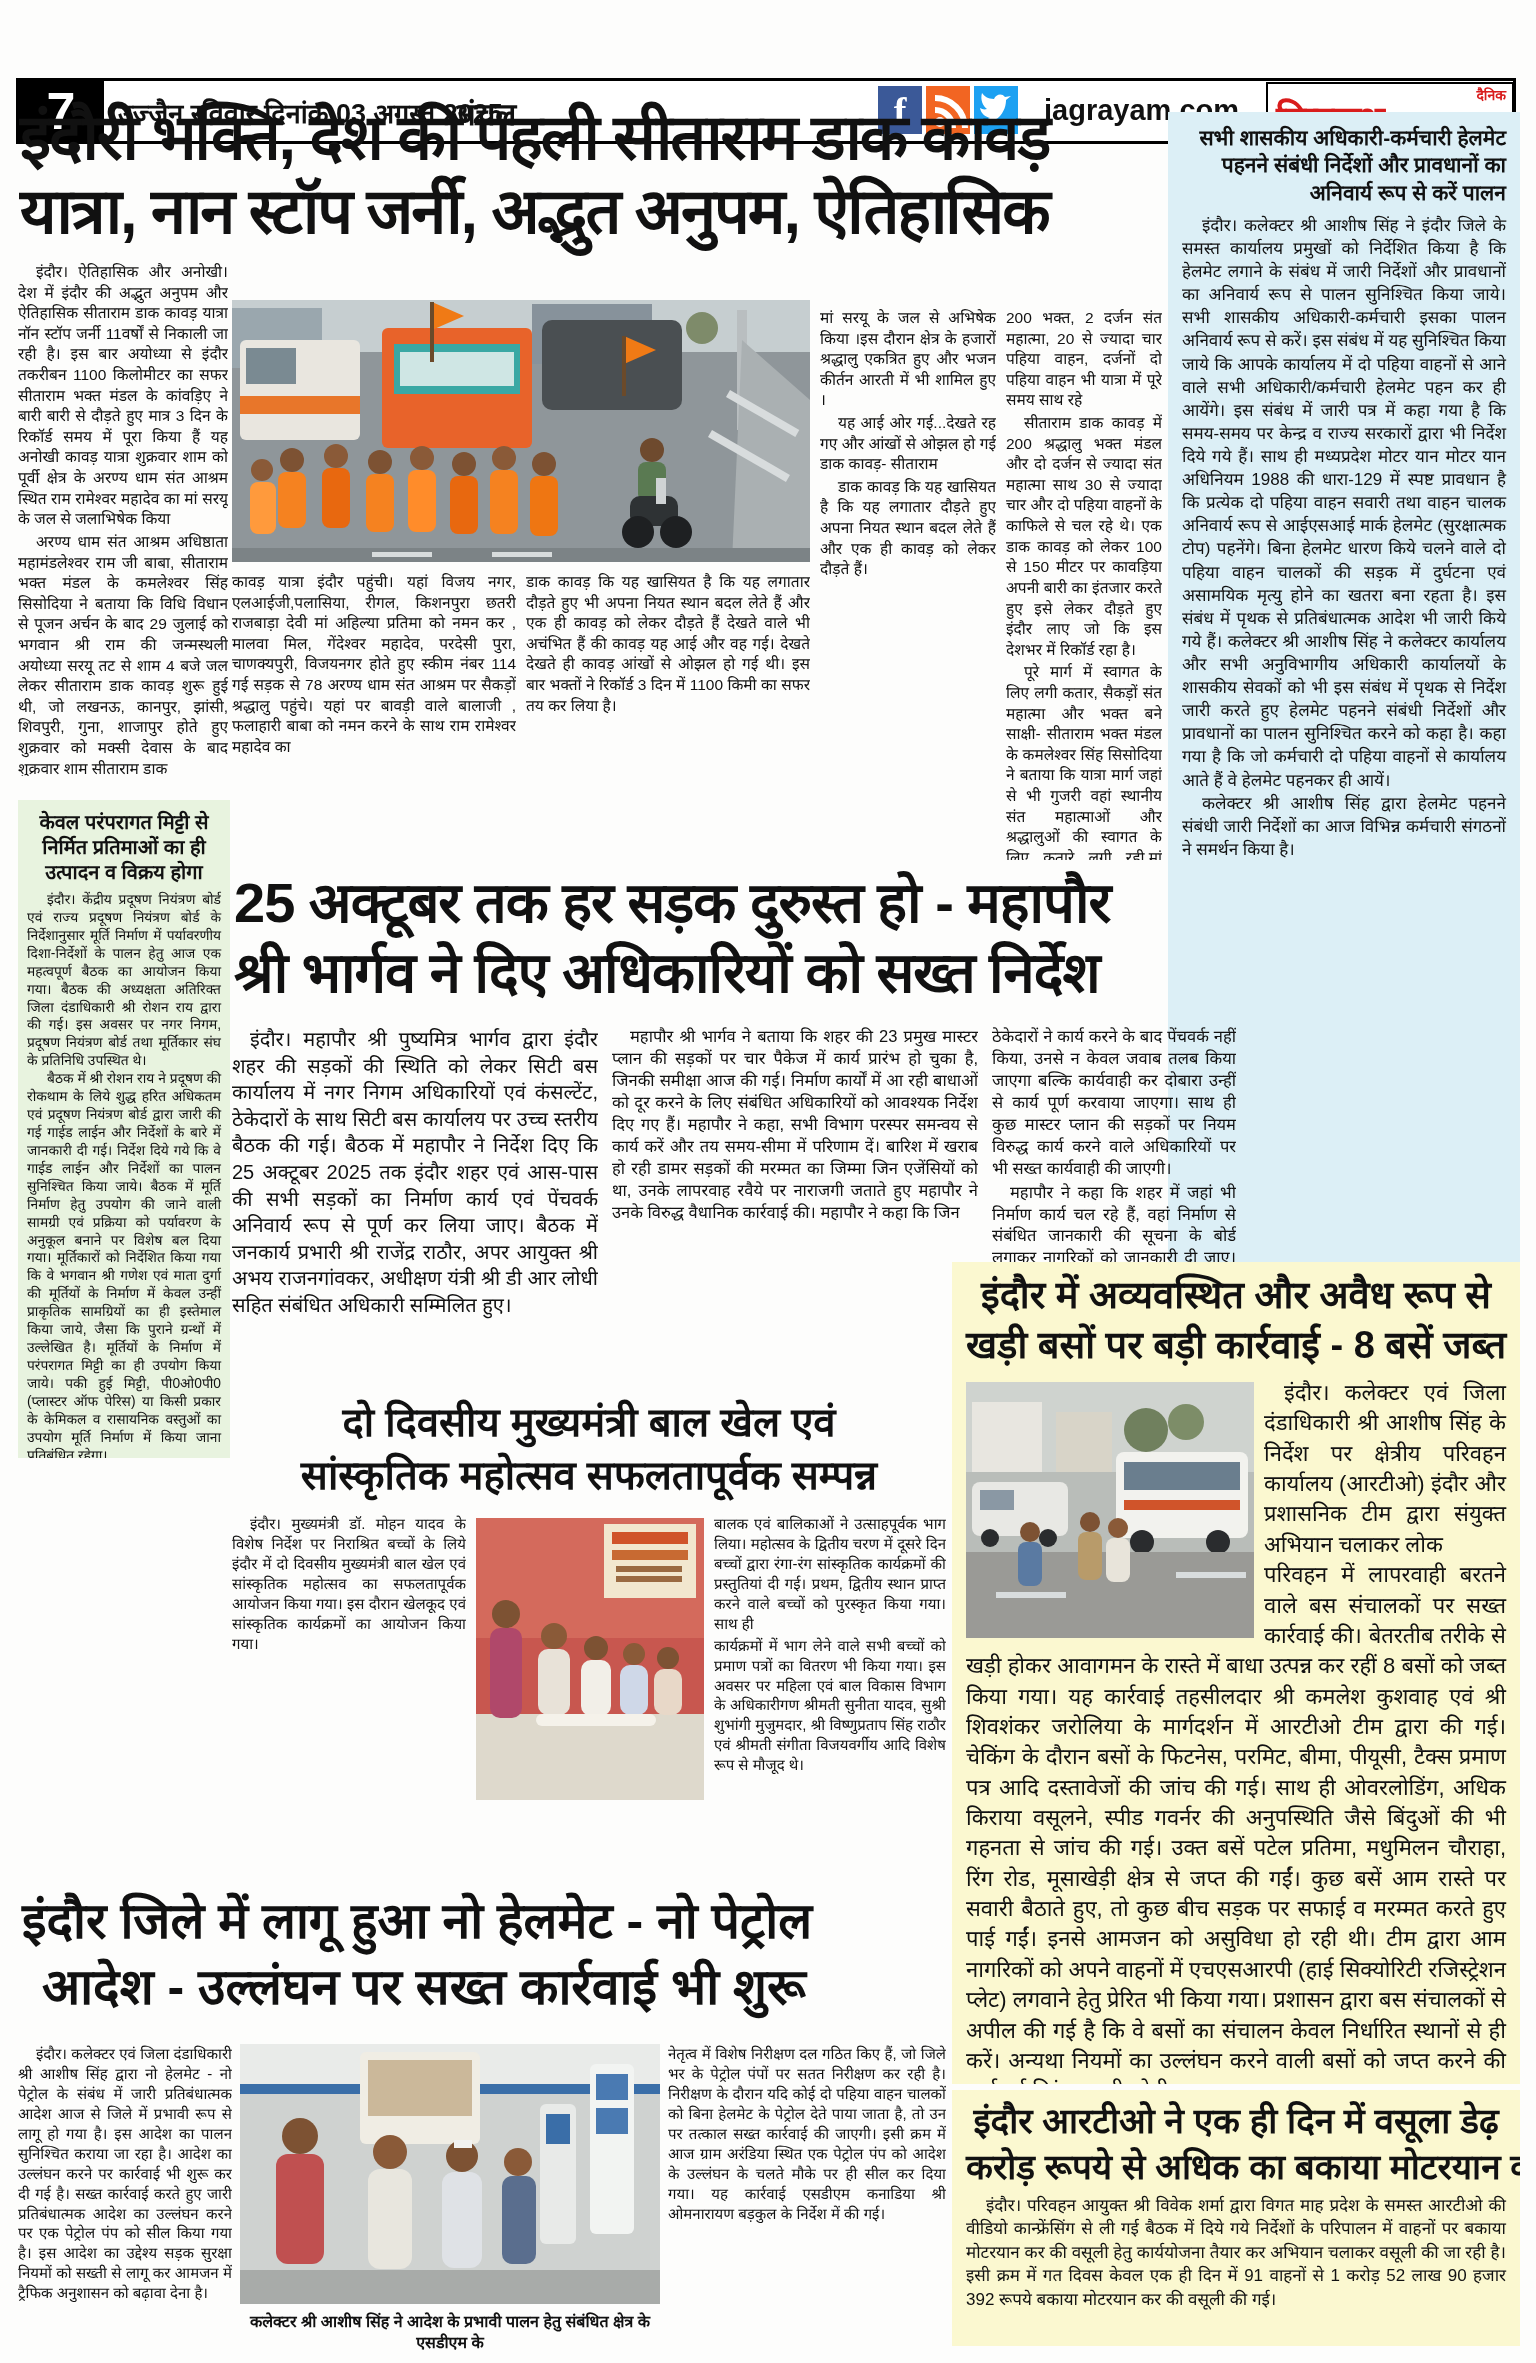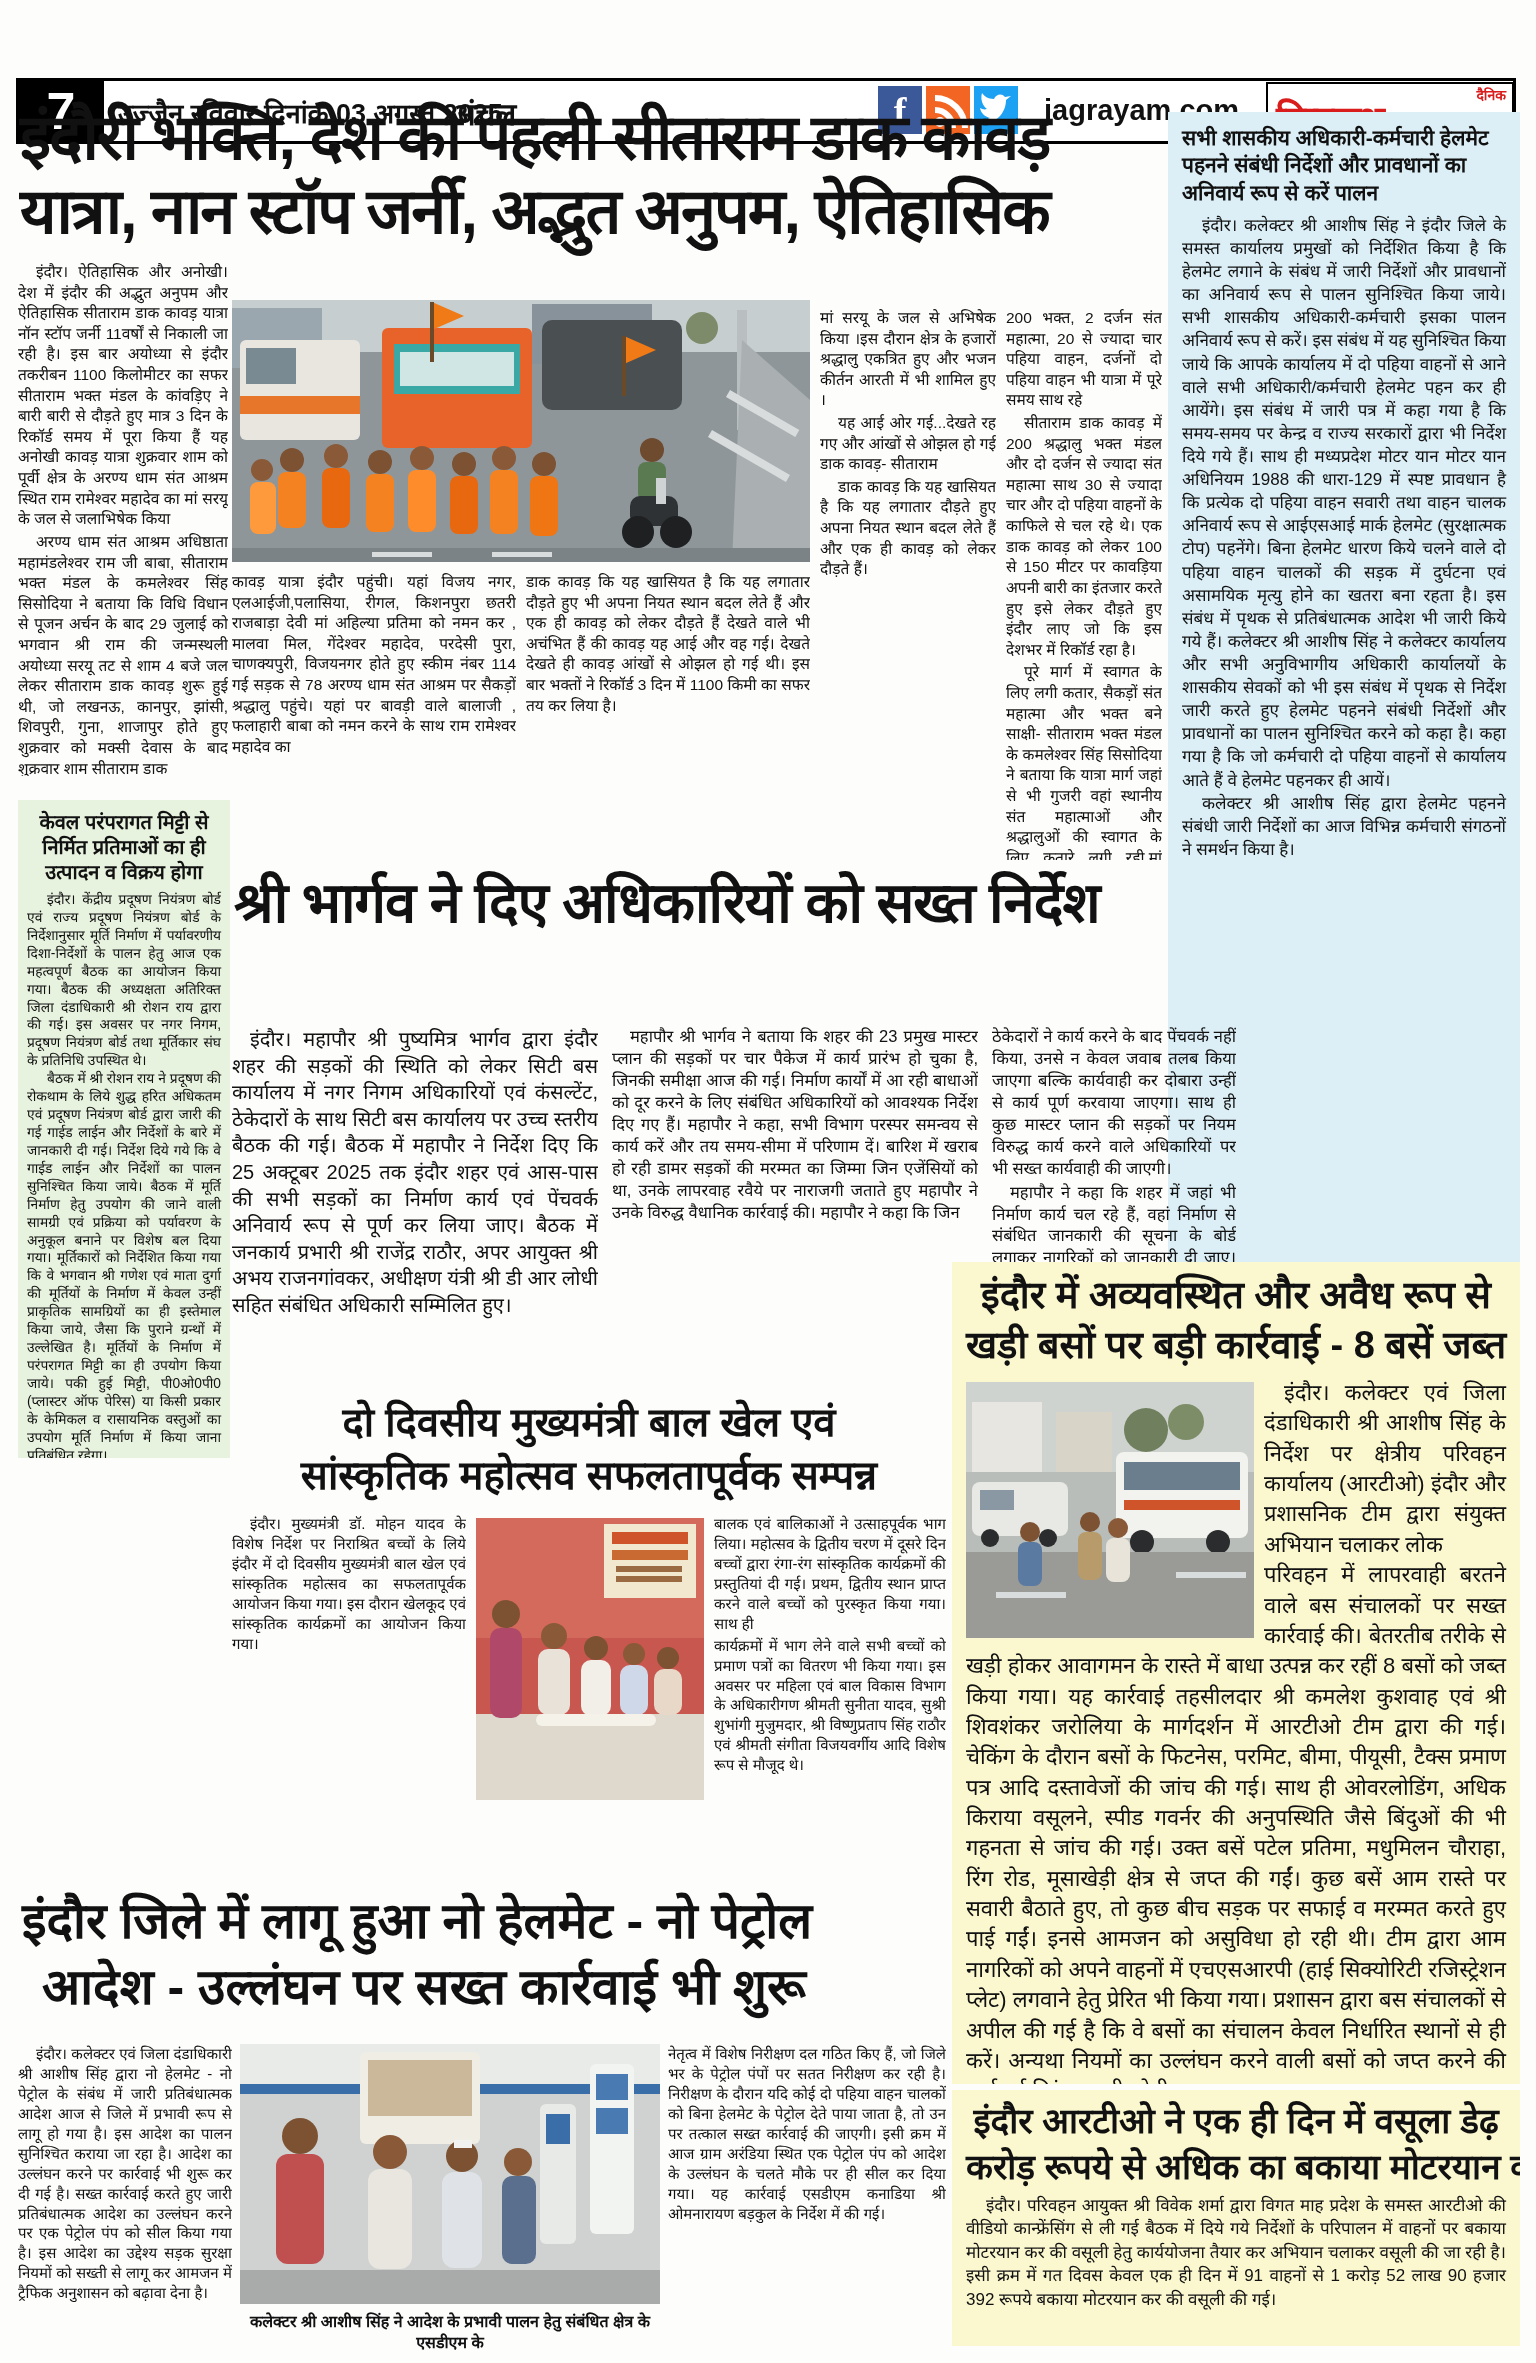--- a/index.html
+++ b/index.html
@@ -23,21 +23,21 @@
   .logo-main i{color:#d91c1c;font-style:normal;}
   
   .h1{font-size:63px;line-height:74px;font-weight:800;letter-spacing:-2px;white-space:nowrap;}
   .h2{font-size:56px;line-height:70px;font-weight:800;letter-spacing:-1px;white-space:nowrap;}
   .h3{font-size:40px;line-height:53px;font-weight:800;text-align:center;white-space:nowrap;}
   .h4{font-size:50px;line-height:66px;font-weight:800;white-space:nowrap;}
   .hbox{font-size:38px;line-height:50px;font-weight:800;text-align:center;white-space:nowrap;}
   .hbox2{font-size:35px;line-height:46px;font-weight:800;text-align:center;white-space:nowrap;}
   
   .bluebox{background:#dceff6;padding:12px 14px;box-sizing:border-box;}
-  .bluebox .title{font-size:21px;line-height:1.3;font-weight:bold;text-align:left;margin-bottom:8px;}
+  .bluebox .title{font-size:21px;line-height:1.3;font-weight:bold;text-align:right;margin-bottom:8px;}
   .bluebox .bx{font-size:17px;line-height:1.36;text-align:justify;}
   .greenbox{background:#e8f3df;padding:10px 9px;box-sizing:border-box;}
   .greenbox .title{font-size:20px;line-height:1.25;font-weight:bold;text-align:center;margin-bottom:6px;}
   .greenbox .bx{font-size:13.8px;line-height:1.3;text-align:justify;}
   .yellowbox{background:#fbf8d0;padding:8px 14px;box-sizing:border-box;overflow:hidden;}
   .ybody{font-size:22px;line-height:1.38;text-align:justify;}
   .bx p,.ybody p{margin:0;text-indent:20px;}
   .photo{background:#ccc;overflow:hidden;}
   .photo svg{display:block;}
   .caption{font-size:16px;font-weight:bold;text-align:center;line-height:1.3;}
@@ -168,20 +168,21 @@
 
   <div class="abs greenbox" style="left:18px;top:800px;width:212px;height:658px;overflow:hidden">
     <div class="title">केवल परंपरागत मिट्टी से निर्मित प्रतिमाओं का ही उत्पादन व विक्रय होगा</div>
     <div class="bx">
       <p>इंदौर। केंद्रीय प्रदूषण नियंत्रण बोर्ड एवं राज्य प्रदूषण नियंत्रण बोर्ड के निर्देशानुसार मूर्ति निर्माण में पर्यावरणीय दिशा-निर्देशों के पालन हेतु आज एक महत्वपूर्ण बैठक का आयोजन किया गया। बैठक की अध्यक्षता अतिरिक्त जिला दंडाधिकारी श्री रोशन राय द्वारा की गई। इस अवसर पर नगर निगम, प्रदूषण नियंत्रण बोर्ड तथा मूर्तिकार संघ के प्रतिनिधि उपस्थित थे।</p>
       <p>बैठक में श्री रोशन राय ने प्रदूषण की रोकथाम के लिये शुद्ध हरित अधिकतम एवं प्रदूषण नियंत्रण बोर्ड द्वारा जारी की गई गाईड लाईन और निर्देशों के बारे में जानकारी दी गई। निर्देश दिये गये कि वे गाईड लाईन और निर्देशों का पालन सुनिश्चित किया जाये। बैठक में मूर्ति निर्माण हेतु उपयोग की जाने वाली सामग्री एवं प्रक्रिया को पर्यावरण के अनुकूल बनाने पर विशेष बल दिया गया। मूर्तिकारों को निर्देशित किया गया कि वे भगवान श्री गणेश एवं माता दुर्गा की मूर्तियों के निर्माण में केवल उन्हीं प्राकृतिक सामग्रियों का ही इस्तेमाल किया जाये, जैसा कि पुराने ग्रन्थों में उल्लेखित है। मूर्तियों के निर्माण में परंपरागत मिट्टी का ही उपयोग किया जाये। पकी हुई मिट्टी, पी0ओ0पी0 (प्लास्टर ऑफ पेरिस) या किसी प्रकार के केमिकल व रासायनिक वस्तुओं का उपयोग मूर्ति निर्माण में किया जाना प्रतिबंधित रहेगा।</p>
     </div>
   </div>
 
   <div class="abs h2" style="left:234px;top:868px;width:1004px">
+    <div>25 अक्टूबर तक हर सड़क दुरुस्त हो - महापौर</div>
     <div>श्री भार्गव ने दिए अधिकारियों को सख्त निर्देश</div>
   </div>
   <div class="abs body-text" style="left:232px;top:1026px;width:366px;height:300px;font-size:20px">
     <p>इंदौर। महापौर श्री पुष्यमित्र भार्गव द्वारा इंदौर शहर की सड़कों की स्थिति को लेकर सिटी बस कार्यालय में नगर निगम अधिकारियों एवं कंसल्टेंट, ठेकेदारों के साथ सिटी बस कार्यालय पर उच्च स्तरीय बैठक की गई। बैठक में महापौर ने निर्देश दिए कि 25 अक्टूबर 2025 तक इंदौर शहर एवं आस-पास की सभी सड़कों का निर्माण कार्य एवं पेंचवर्क अनिवार्य रूप से पूर्ण कर लिया जाए। बैठक में जनकार्य प्रभारी श्री राजेंद्र राठौर, अपर आयुक्त श्री अभय राजनगांवकर, अधीक्षण यंत्री श्री डी आर लोधी सहित संबंधित अधिकारी सम्मिलित हुए।</p>
   </div>
   <div class="abs body-text" style="left:612px;top:1026px;width:366px;height:300px;font-size:16.5px">
     <p>महापौर श्री भार्गव ने बताया कि शहर की 23 प्रमुख मास्टर प्लान की सड़कों पर चार पैकेज में कार्य प्रारंभ हो चुका है, जिनकी समीक्षा आज की गई। निर्माण कार्यों में आ रही बाधाओं को दूर करने के लिए संबंधित अधिकारियों को आवश्यक निर्देश दिए गए हैं। महापौर ने कहा, सभी विभाग परस्पर समन्वय से कार्य करें और तय समय-सीमा में परिणाम दें। बारिश में खराब हो रही डामर सड़कों की मरम्मत का जिम्मा जिन एजेंसियों को था, उनके लापरवाह रवैये पर नाराजगी जताते हुए महापौर ने उनके विरुद्ध वैधानिक कार्रवाई की। महापौर ने कहा कि जिन</p>
   </div>
   <div class="abs body-text" style="left:992px;top:1026px;width:244px;height:300px;font-size:16.5px">
     <p style="text-indent:0">ठेकेदारों ने कार्य  करने के बाद पेंचवर्क नहीं किया, उनसे न केवल जवाब तलब किया जाएगा बल्कि कार्यवाही कर दोबारा उन्हीं से कार्य पूर्ण करवाया जाएगा। साथ ही कुछ मास्टर प्लान की सड़कों पर नियम विरुद्ध कार्य करने वाले अधिकारियों पर भी सख्त कार्यवाही की जाएगी।</p>

